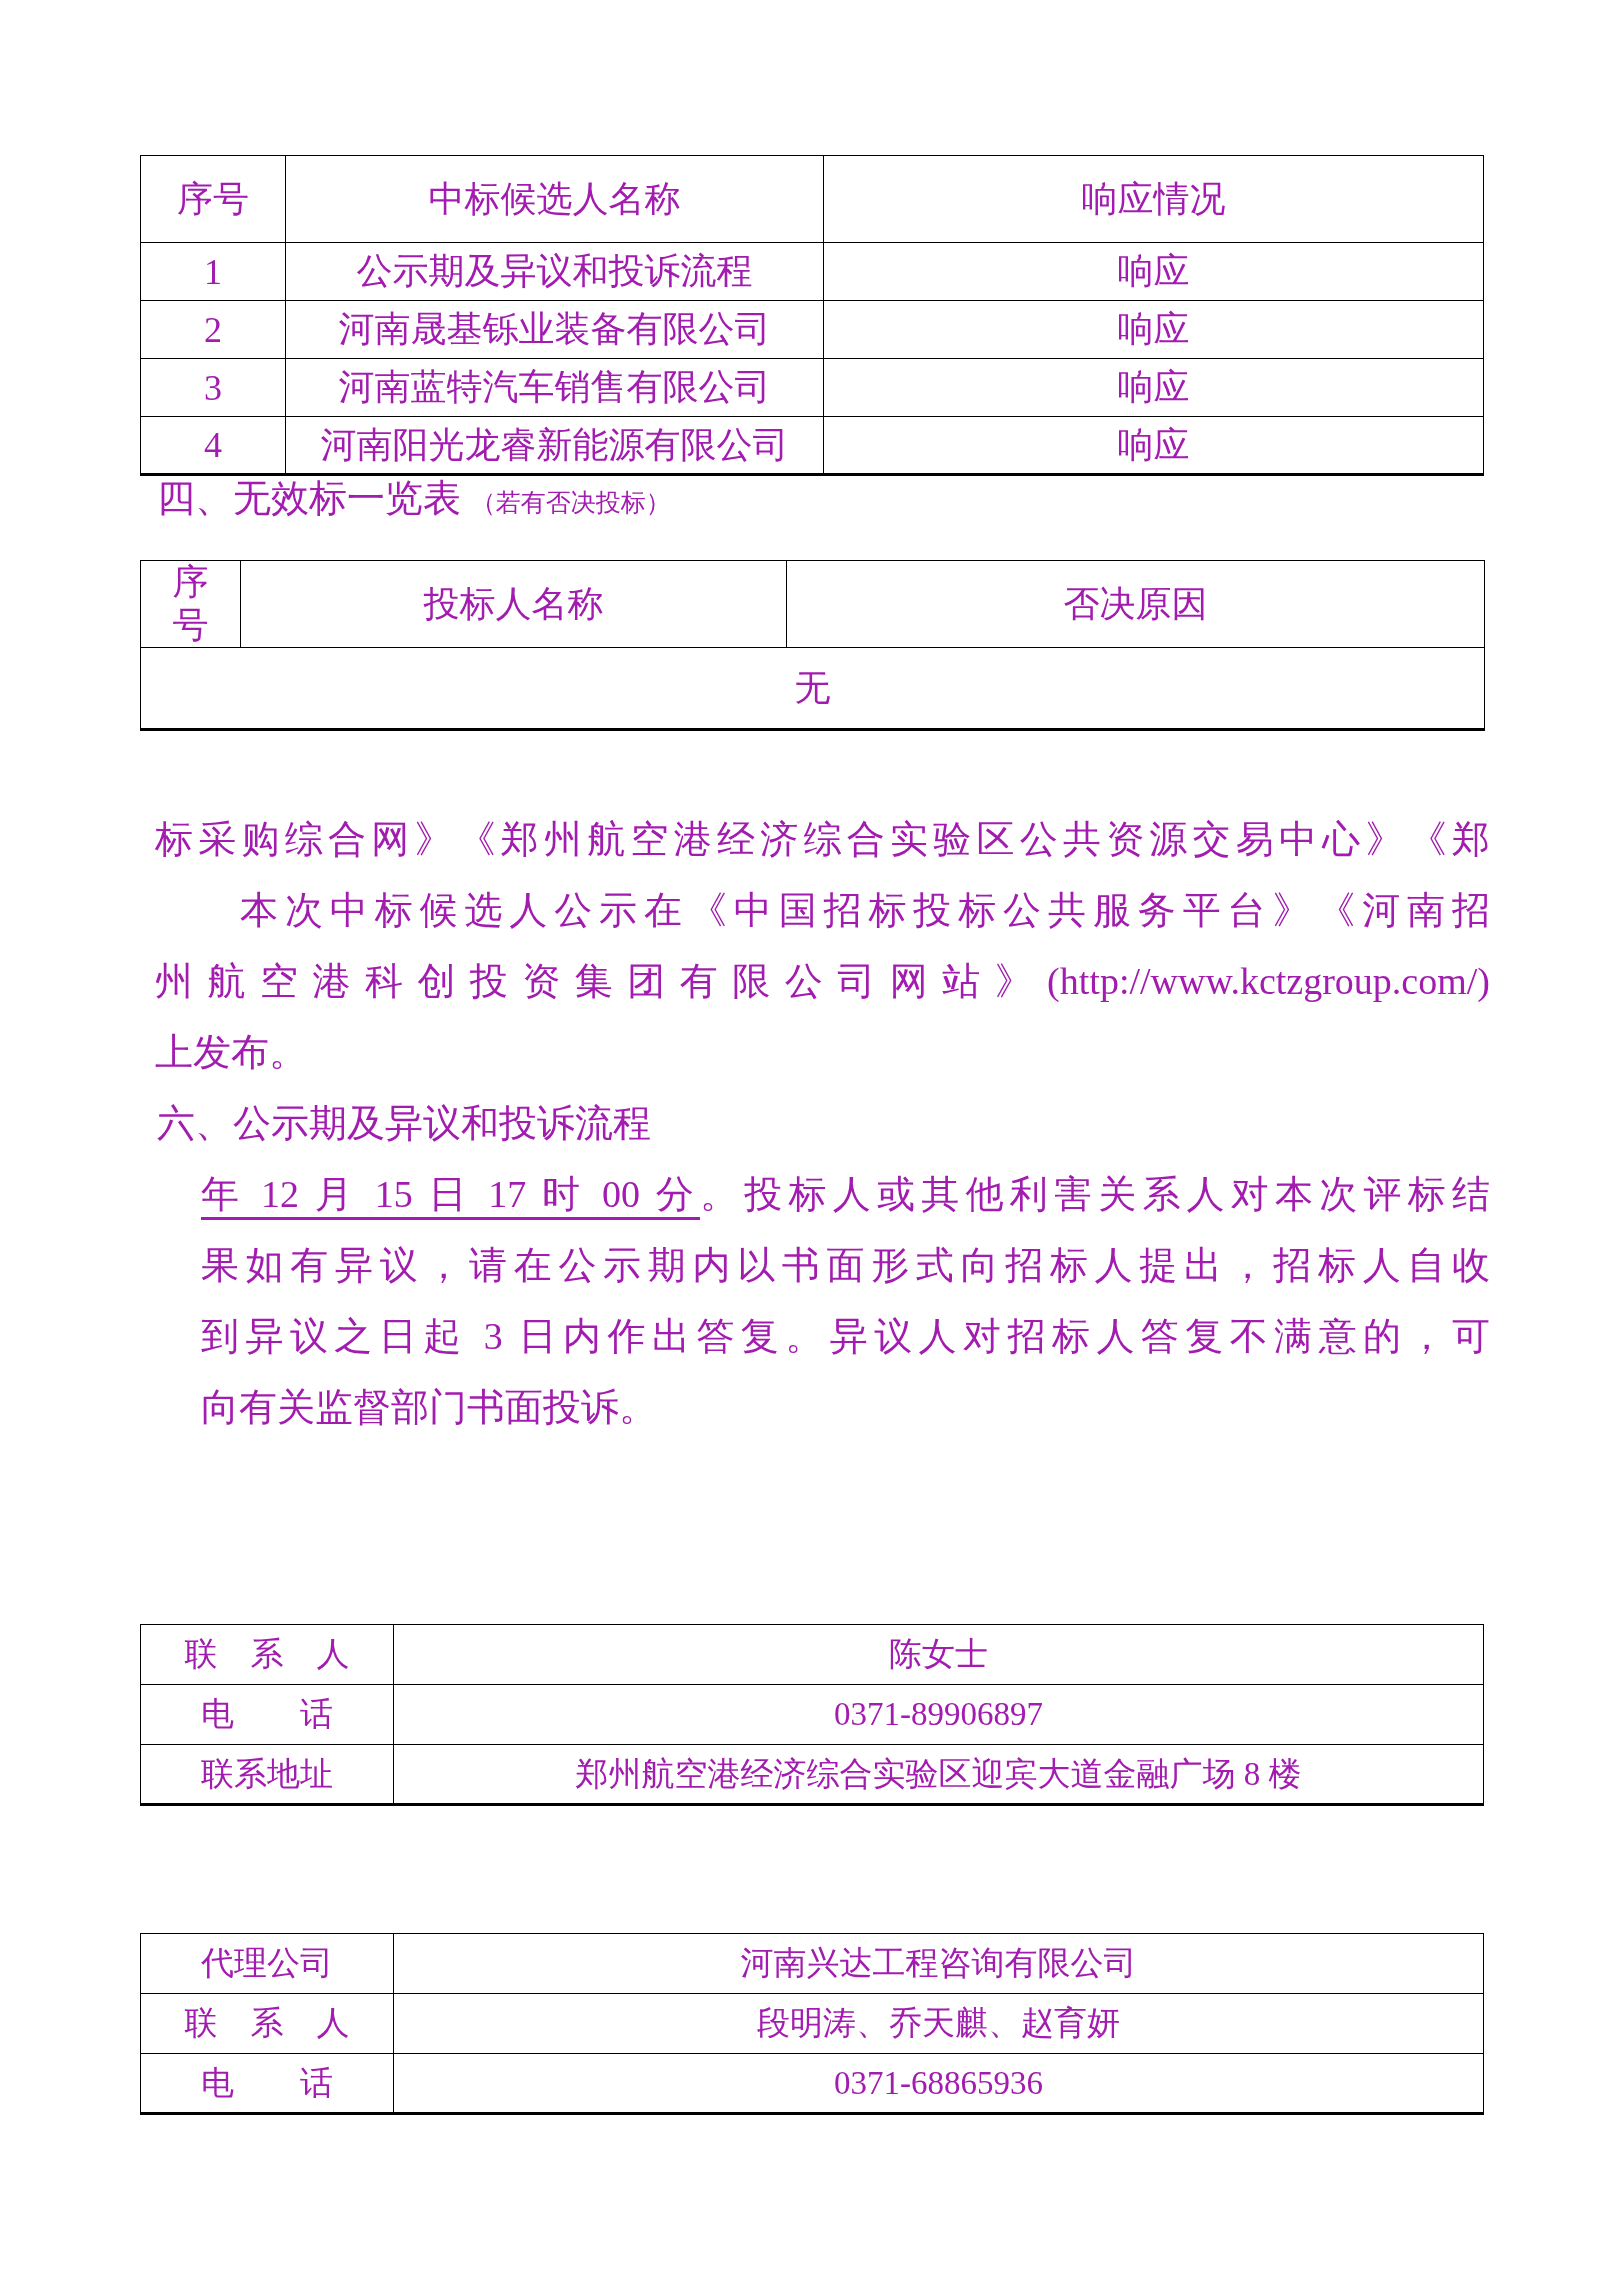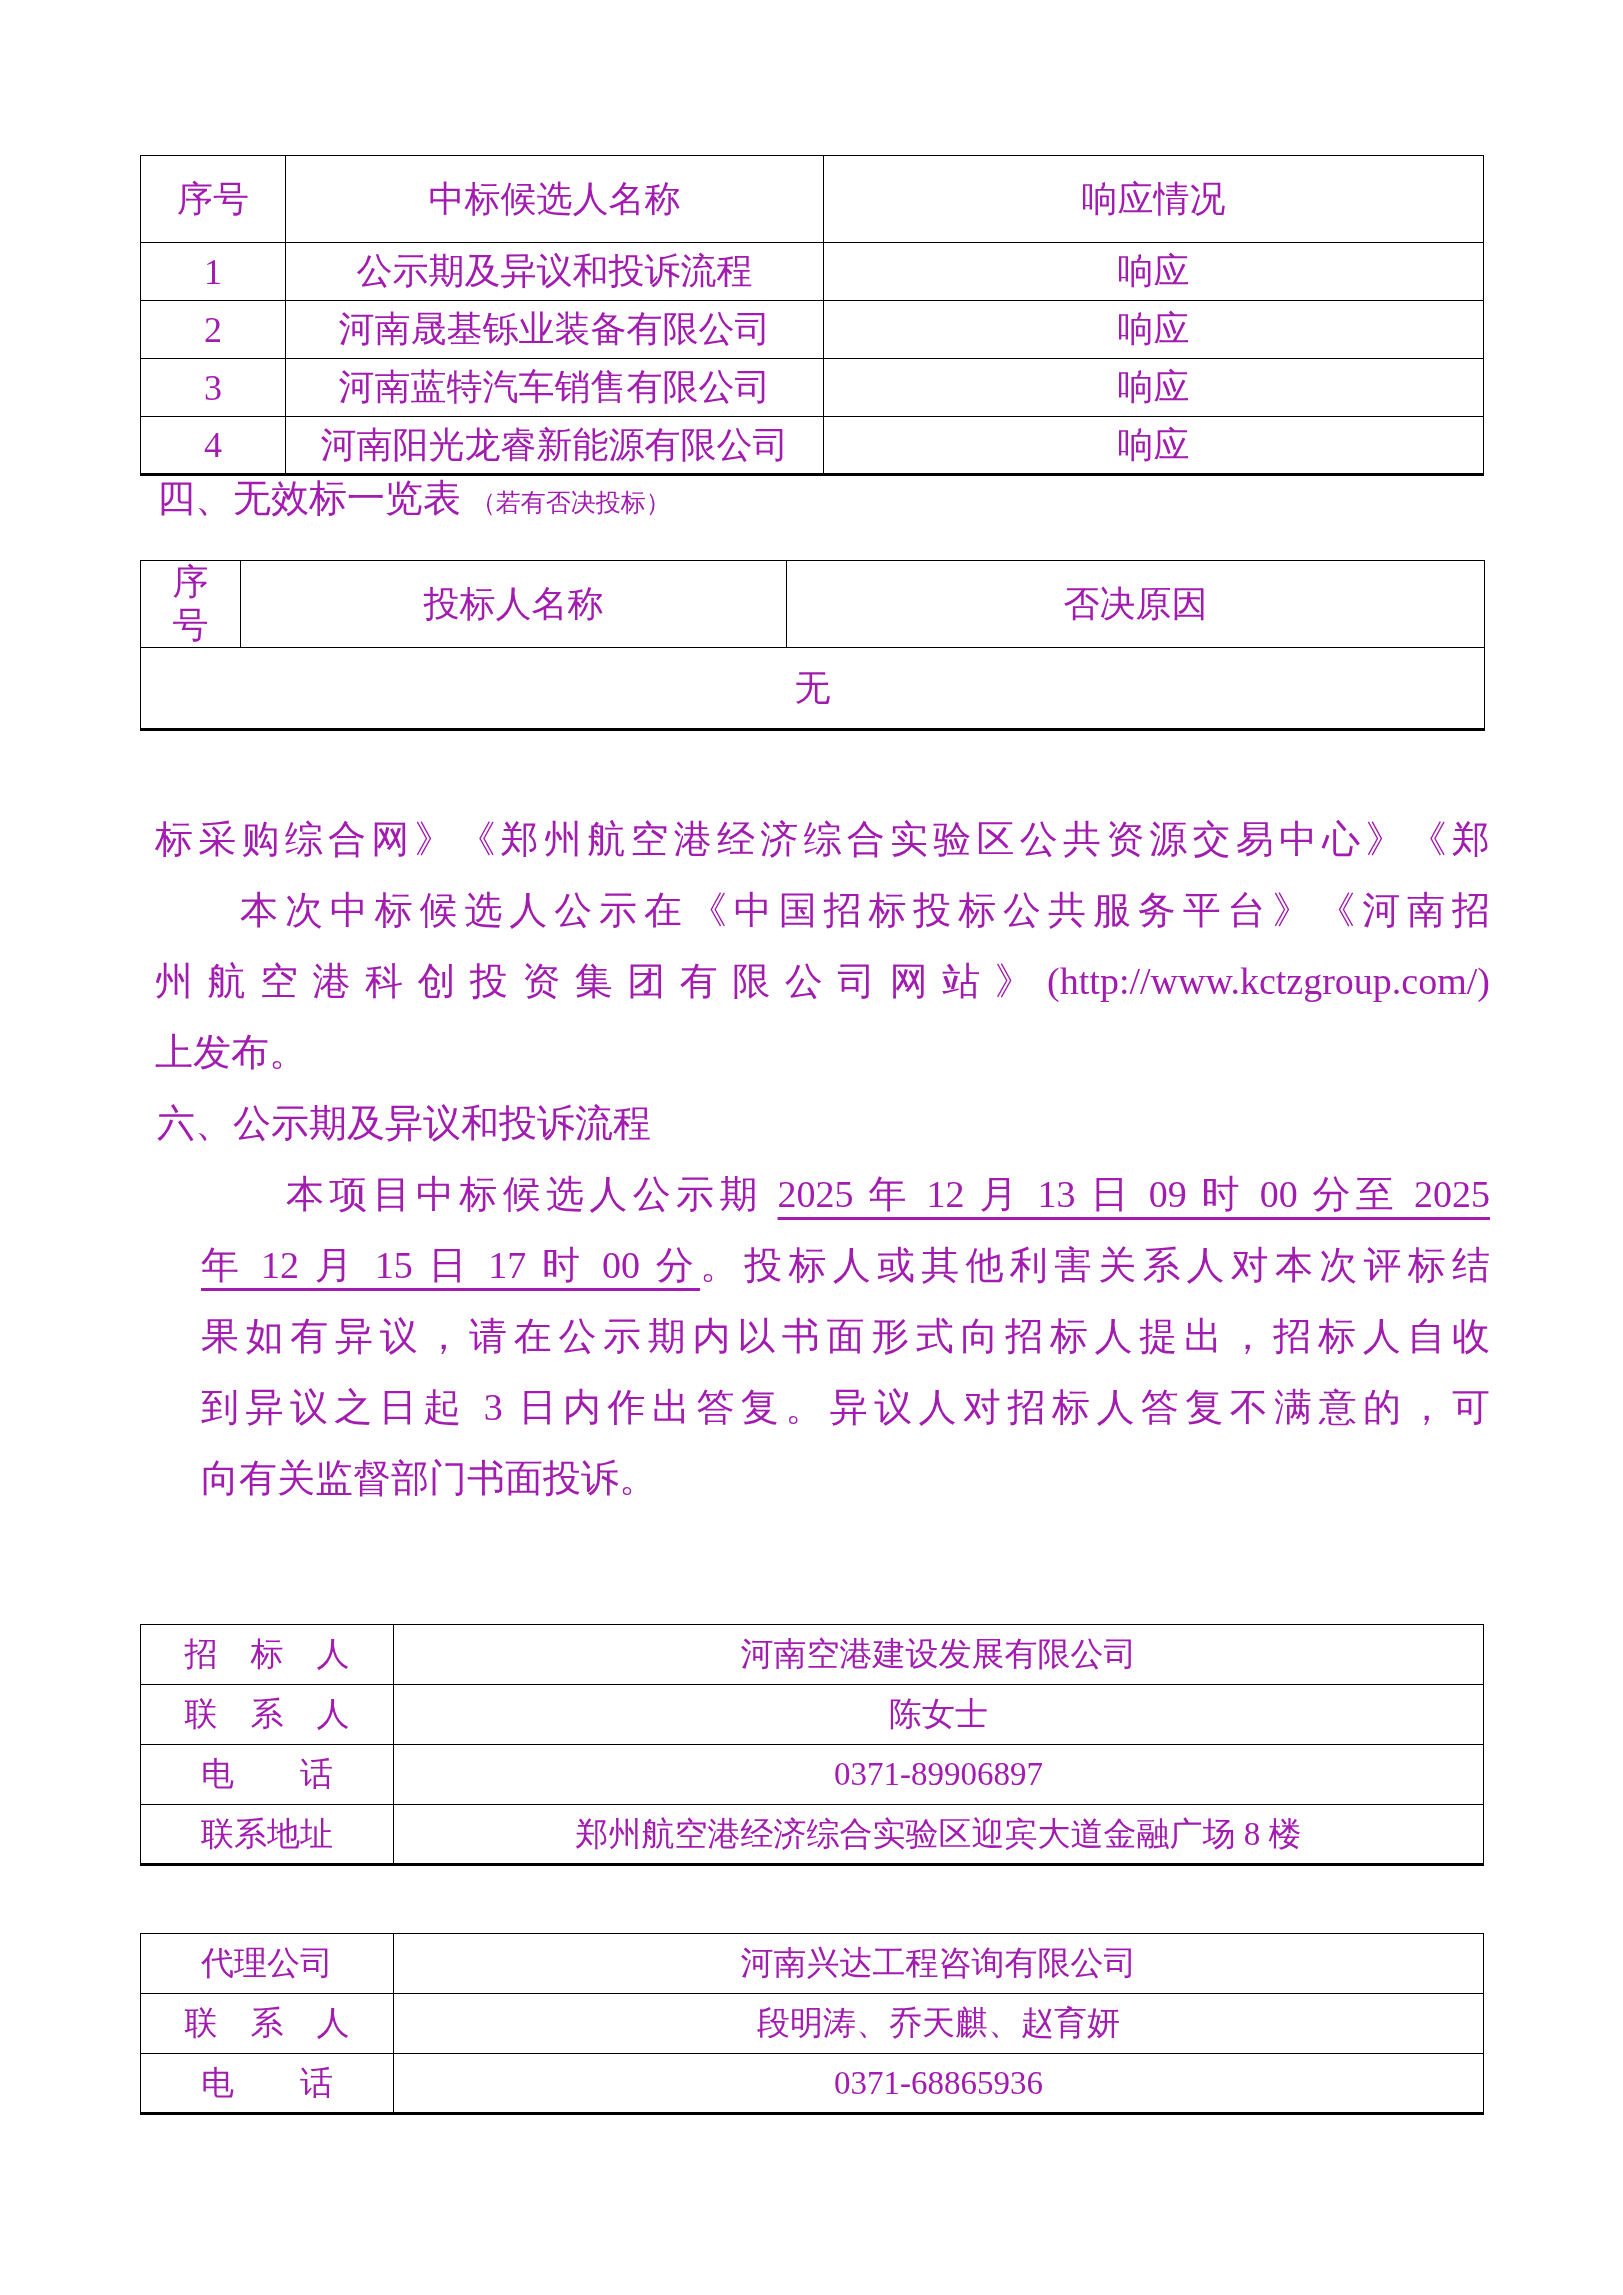--- a/index.html
+++ b/index.html
@@ -111,38 +111,33 @@
 
   <div class="para" id="p5">
     <div class="pline just">标采购综合网》《郑州航空港经济综合实验区公共资源交易中心》《郑</div>
     <div class="pline just indent">本次中标候选人公示在《中国招标投标公共服务平台》《河南招</div>
     <div class="pline just">州航空港科创投资集团有限公司网站》(http://www.kctzgroup.com/)</div>
     <div class="pline">上发布。</div>
   </div>
 
   <div class="h" id="h6">六、公示期及异议和投诉流程</div>
   <div class="para" id="p6">
-    <div class="pline just indent"><span>本项目中标候选人公示期 </span><span class="ul">2025 年 12 月 13 日 09 时 00 分至 2025</span></div>
     <div class="pline just"><span class="ul">年 12 月 15 日 17 时 00 分</span><span>。投标人或其他利害关系人对本次评标结</span></div>
     <div class="pline just">果如有异议，请在公示期内以书面形式向招标人提出，招标人自收</div>
     <div class="pline just">到异议之日起 3 日内作出答复。异议人对招标人答复不满意的，可</div>
     <div class="pline">向有关监督部门书面投诉。</div>
   </div>
 
 
   <table class="tbl t3">
     <colgroup>
         <col style="width:253px">
         <col style="width:1090px">
       </colgroup>
     <tbody>
-      <tr>
-        <td class="lbl">招　标　人</td>
-        <td class="val">河南空港建设发展有限公司</td>
-      </tr>
       <tr>
         <td class="lbl">联　系　人</td>
         <td class="val">陈女士</td>
       </tr>
       <tr>
         <td class="lbl">电　　话</td>
         <td class="val">0371-89906897</td>
       </tr>
       <tr>
         <td class="lbl">联系地址</td>

